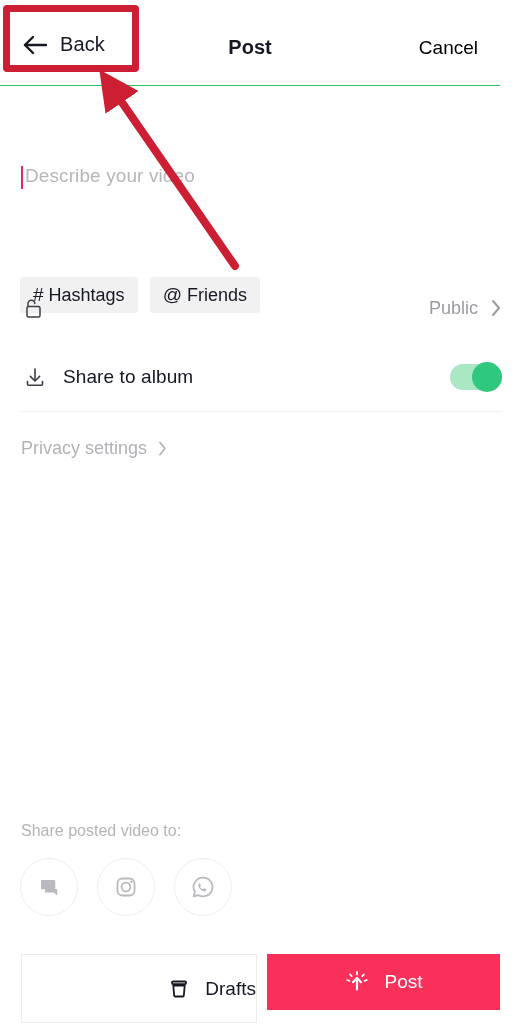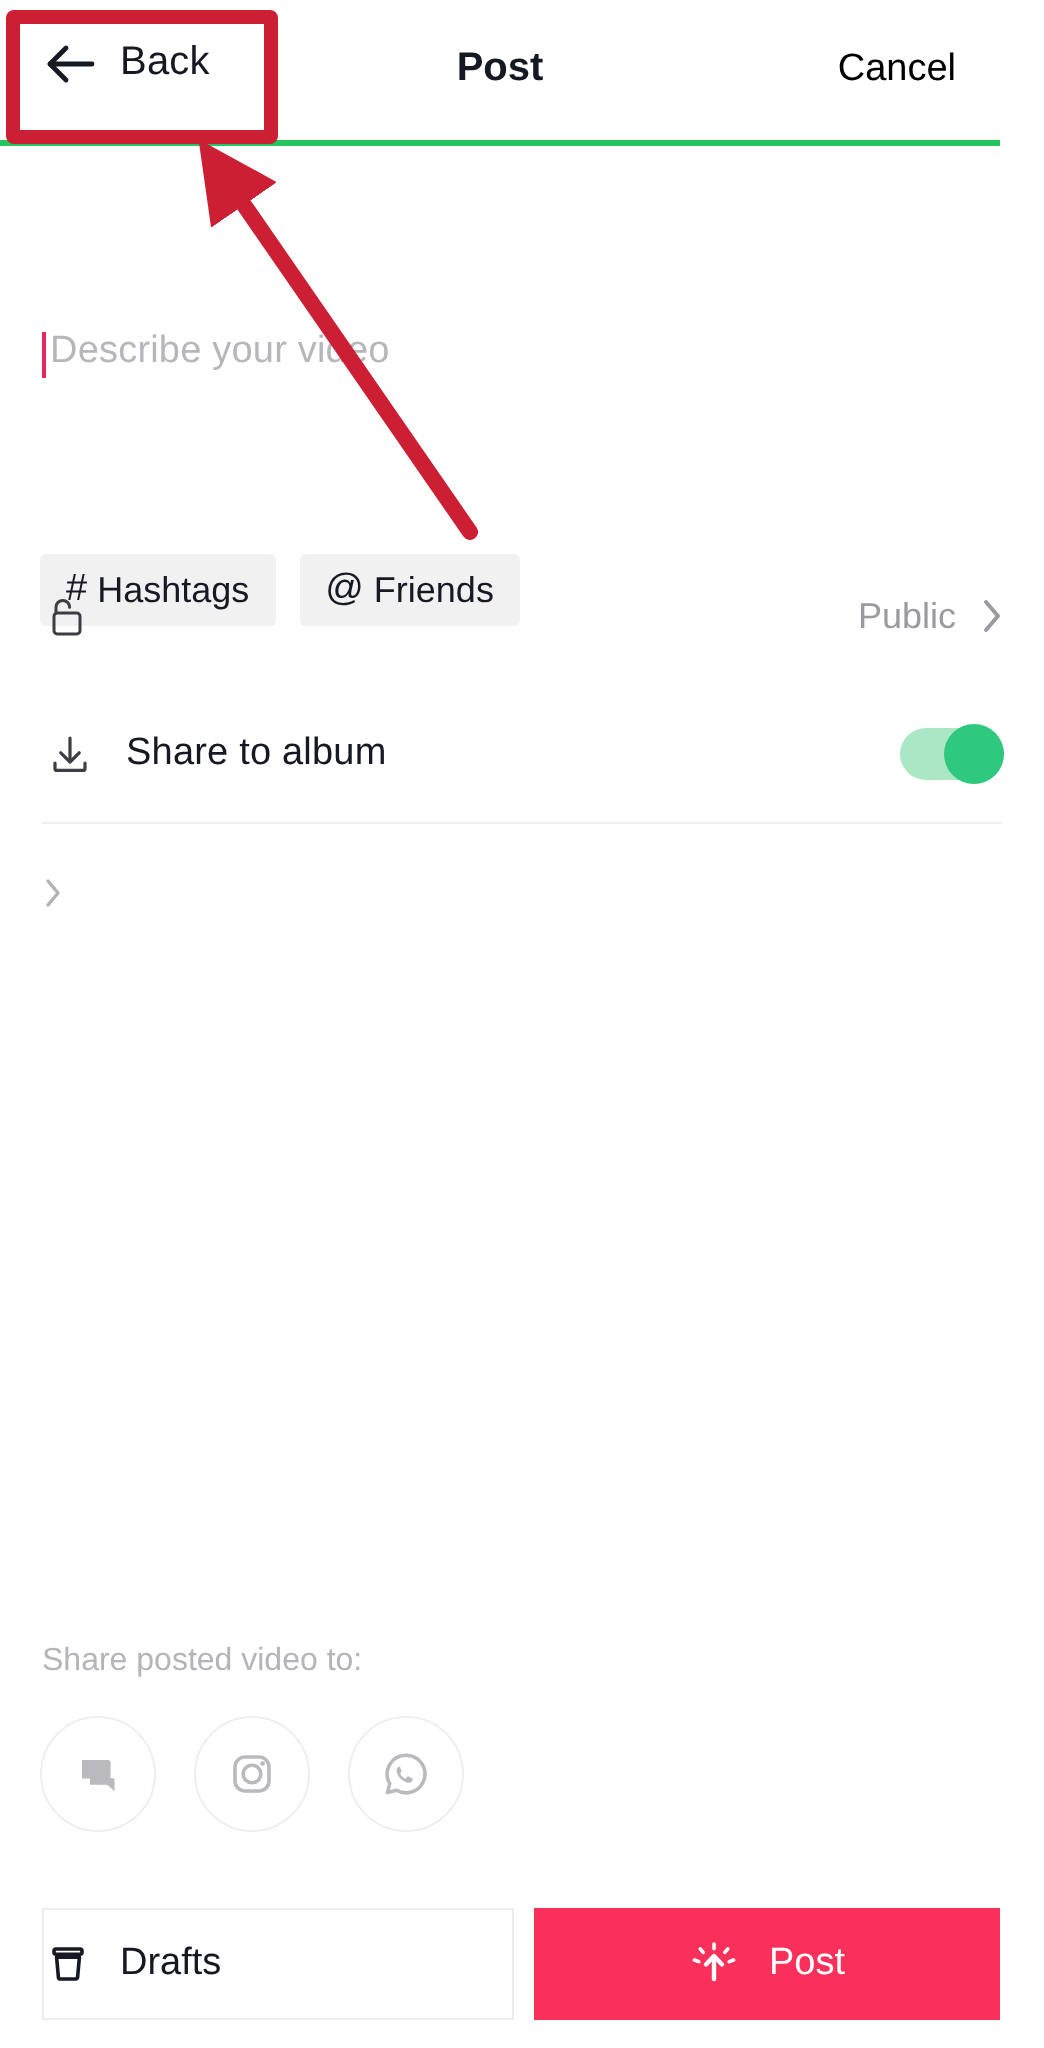--- a/index.html
+++ b/index.html
@@ -10,23 +10,23 @@
     overflow: hidden;
   }
   #app {
     position: relative;
     width: 522px; height: 1024px;
     background: #ffffff;
   }
 
   
   .header {
-    position: absolute; top: 0; left: 0;
+    position: absolute; top: 13px; left: 0;
     width: 500px; height: 73px;
-    border-bottom: 3px solid #22c55e;
+    border-bottom: 1px solid #22c55e;
     background: #fff;
   }
   .back-btn {
     position: absolute; left: 22px; top: 20px;
     display: flex; align-items: center; gap: 12px;
     cursor: pointer;
   }
   .back-arrow { width: 26px; height: 22px; display: block; }
   .back-label {
     font-size: 20px; color: #161823; font-weight: 400;
@@ -149,23 +149,23 @@
   .share-btn {
     width: 58px; height: 58px; border-radius: 50%;
     border: 1px solid #efefef; background: #fff;
     display: flex; align-items: center; justify-content: center;
     cursor: pointer;
   }
 
   
   .drafts-btn {
     position: absolute; left: 21px; top: 954px;
-    width: 236px; height: 56px;
+    width: 236px; height: 69px;
     border: 1px solid #ececec; background: #fff;
-    display: flex; align-items: center; justify-content: flex-start;
+    display: flex; align-items: center; justify-content: flex-end;
     gap: 14px; cursor: pointer;
   }
   .drafts-label { font-size: 19px; color: #161823; }
   .post-btn {
     position: absolute; right: 22px; top: 954px;
     width: 233px; height: 56px;
     background: #f8305a;
     display: flex; align-items: center; justify-content: center;
     gap: 14px; cursor: pointer;
   }
@@ -238,20 +238,21 @@
     </svg>
     <span class="row-label">Share to album</span>
     <div class="toggle">
       <div class="knob"></div>
     </div>
   </div>
 
   <div class="divider" id="div-1"></div>
 
   <div class="privacy-link">
+    <span>Privacy settings</span>
     <svg width="11" height="17" viewBox="0 0 11 17">
       <path d="M3 2.5 L8 8.5 L3 14.5" fill="none" stroke="#b2b2b7" stroke-width="1.7" stroke-linecap="round" stroke-linejoin="round"></path>
     </svg>
   </div>
 
   <div class="share-label">Share posted video to:</div>
   <div class="share-row">
     <div class="share-btn">
       <svg width="28" height="28" viewBox="0 0 28 28">
         <path d="M6 7 H19 a1.3 1.3 0 0 1 1.3 1.3 V15 a1.3 1.3 0 0 1 -1.3 1.3 H6 Z" fill="#b9b9be"></path>

